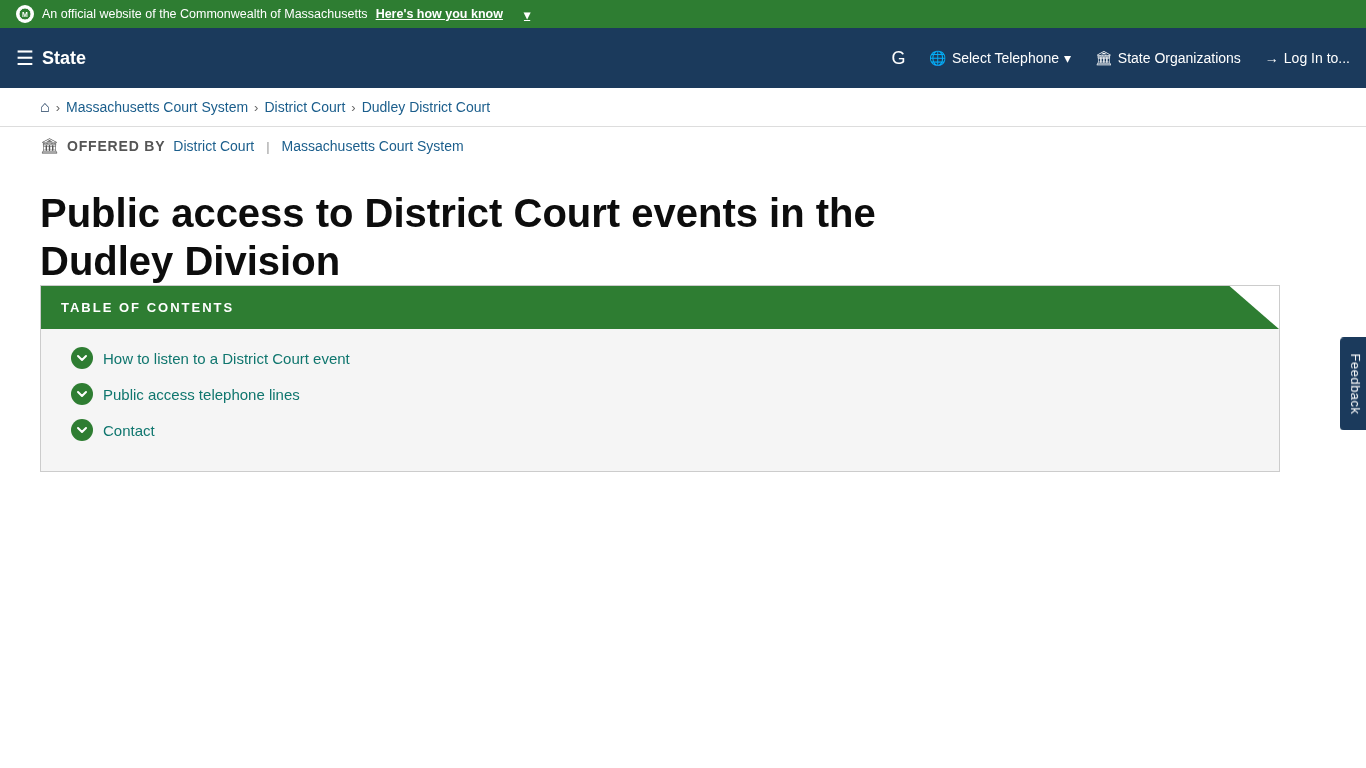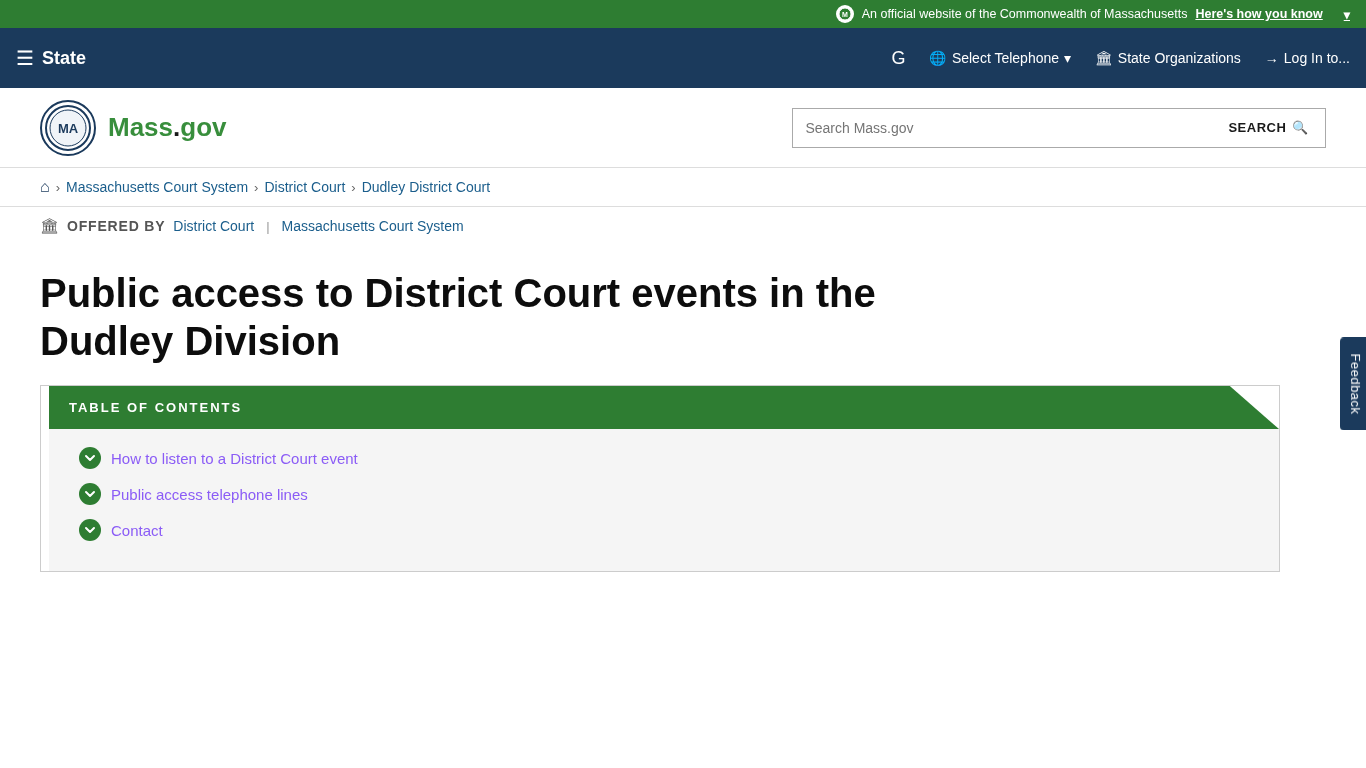--- a/index.html
+++ b/index.html
@@ -8,21 +8,20 @@
     
     .official-banner {
       background: #2e7d32;
       color: #fff;
       font-size: 12px;
       padding: 4px 16px;
       display: flex;
       align-items: center;
       gap: 8px;
       height: 28px;
-      justify-content: flex-end;
     }
     .official-banner .ma-icon {
       width: 18px;
       height: 18px;
       background: #fff;
       border-radius: 50%;
       display: flex;
       align-items: center;
       justify-content: center;
       flex-shrink: 0;
@@ -148,36 +147,34 @@
     
     .main-content {
       background: #fff;
       padding: 20px 40px 0;
     }
     .page-title {
       font-size: 40px;
       font-weight: 800;
       color: #0d0d0d;
       line-height: 1.2;
-      margin-bottom: 20px;
       max-width: 900px;
     }
     .page-description {
       font-size: 16px;
       line-height: 1.6;
       color: #1a1a1a;
       max-width: 800px;
       margin-bottom: 30px;
     }
 
     
     .toc-container {
       border: 1px solid #ccc;
       max-width: 1240px;
-      padding-left: 8px;
     }
     .toc-header {
       background: #2e7d32;
       padding: 14px 20px;
       display: flex;
       align-items: center;
       clip-path: polygon(0 0, 96% 0, 100% 100%, 0 100%);
     }
     .toc-title {
       color: #fff;
@@ -203,21 +200,21 @@
       height: 22px;
       background: #2e7d32;
       border-radius: 50%;
       display: flex;
       align-items: center;
       justify-content: center;
       flex-shrink: 0;
     }
     .toc-circle svg { width: 12px; height: 12px; }
     .toc-link {
-      color: #8b5cf6;
+      color: #0f766e;
       text-decoration: none;
       font-size: 15px;
     }
 
     
     .feedback-tab {
       position: fixed;
       right: -36px;
       top: 50%;
       transform: translateY(-50%) rotate(90deg);
@@ -269,41 +266,20 @@
         <span>🏛</span>
         <span>State Organizations</span>
       </a>
       <a class="nav-btn">
         <span>→</span>
         <span>Log In to...</span>
       </a>
     </div>
   </nav>
 
-  <div class="logo-search-bar">
-    <div class="logo-area">
-      <div class="logo-circle">
-        <svg width="46" height="46" viewBox="0 0 46 46" xmlns="http://www.w3.org/2000/svg">
-          <circle cx="23" cy="23" r="22" fill="#fff" stroke="#1b3a5c" stroke-width="2"></circle>
-          <circle cx="23" cy="23" r="18" fill="#f0f4f8" stroke="#1b3a5c" stroke-width="1"></circle>
-          <text x="23" y="28" text-anchor="middle" fill="#1b3a5c" font-size="13" font-weight="bold">MA</text>
-        </svg>
-      </div>
-      <span class="logo-text">
-        <span>Mass</span><span style="color:#1a1a1a">.</span><span style="color:#388e3c">gov</span>
-      </span>
-    </div>
-    <div class="search-area">
-      <input class="search-input" type="text" placeholder="Search Mass.gov" style="">
-      <button class="search-btn">
-        <span>SEARCH</span>
-        <span>🔍</span>
-      </button>
-    </div>
-  </div>
 
   <div class="breadcrumb-bar">
     <a class="breadcrumb-home" href="#">⌂</a>
     <span class="breadcrumb-sep">›</span>
     <a class="breadcrumb-link" href="#">Massachusetts Court System</a>
     <span class="breadcrumb-sep">›</span>
     <a class="breadcrumb-link" href="#">District Court</a>
     <span class="breadcrumb-sep">›</span>
     <a class="breadcrumb-link" href="#">Dudley District Court</a>
   </div>

